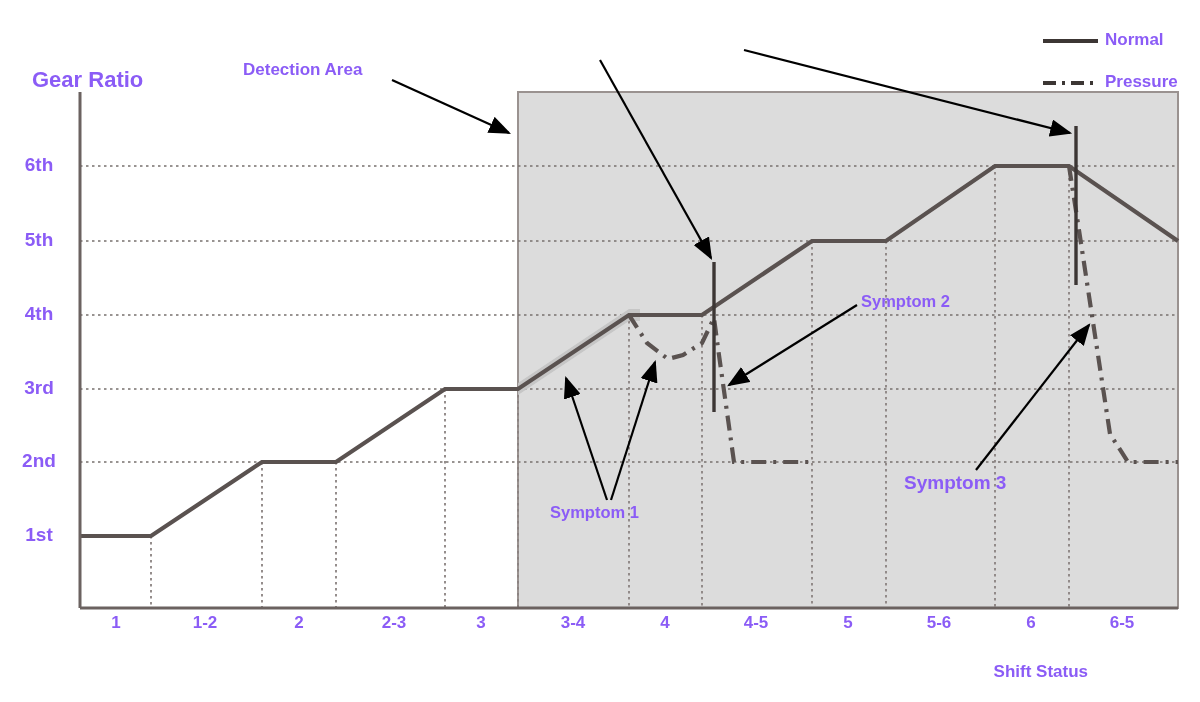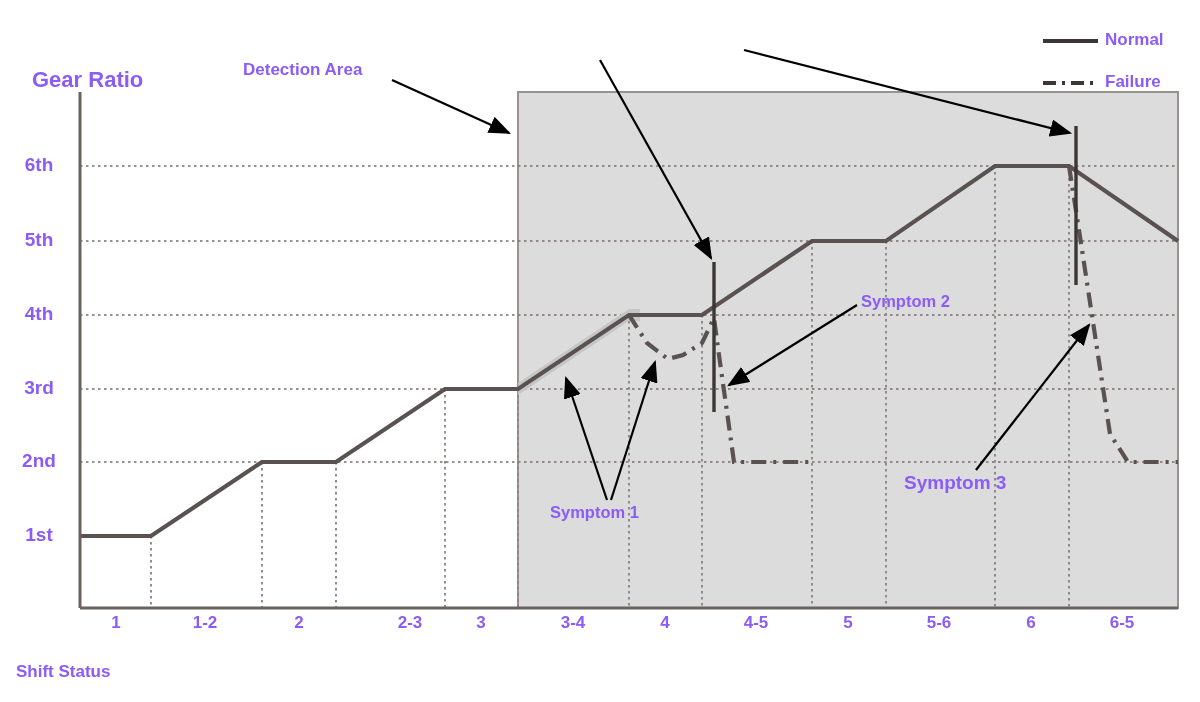--- a/index.html
+++ b/index.html
@@ -25,21 +25,21 @@
     position: absolute;
     font-family: "Liberation Sans", sans-serif;
     font-weight: bold;
     color: #8b5cf6;
     white-space: pre;
     line-height: 1.12;
   }
   .y-axis-title { font-size: 22px; left: 32px; top: 68px; }
   .y-tick { font-size: 19px; text-align: center; width: 62px; }
   .x-tick { font-size: 17px; text-align: center; width: 80px; }
-  .x-axis-title { font-size: 17px; left: 16px; top: 662px; width: 1088px; text-align: left; }
+  .x-axis-title { font-size: 17px; left: 0; top: 662px; width: 1088px; text-align: right; }
   .ann { font-size: 16px; }
   .ann-detection { left: 243px; top: 60px; font-size: 17px; }
   .ann-tfp { left: 516px; top: 16px; font-size: 16.5px; }
   .ann-s1 { left: 550px; top: 503px; font-size: 16.5px; }
   .ann-s2 { left: 861px; top: 292px; font-size: 16.5px; }
   .ann-s3 { left: 904px; top: 472px; font-size: 19px; }
   .legend-label { font-size: 17px; }
   .legend-normal { left: 1105px; top: 30px; }
   .legend-failure { left: 1105px; top: 72px; }
 </style>
@@ -114,35 +114,35 @@
   <div class="lbl y-tick" style="left:8px; top:154px;">6th</div>
   <div class="lbl y-tick" style="left:8px; top:229px;">5th</div>
   <div class="lbl y-tick" style="left:8px; top:303px;">4th</div>
   <div class="lbl y-tick" style="left:8px; top:377px;">3rd</div>
   <div class="lbl y-tick" style="left:8px; top:450px;">2nd</div>
   <div class="lbl y-tick" style="left:8px; top:524px;">1st</div>
 
   <div class="lbl x-tick" style="left:76px; top:613px;">1</div>
   <div class="lbl x-tick" style="left:165px; top:613px;">1-2</div>
   <div class="lbl x-tick" style="left:259px; top:613px;">2</div>
-  <div class="lbl x-tick" style="left:370px; top:613px;">2-3</div>
+  <div class="lbl x-tick" style="left:354px; top:613px;">2-3</div>
   <div class="lbl x-tick" style="left:441px; top:613px;">3</div>
   <div class="lbl x-tick" style="left:533px; top:613px;">3-4</div>
   <div class="lbl x-tick" style="left:625px; top:613px;">4</div>
   <div class="lbl x-tick" style="left:716px; top:613px;">4-5</div>
   <div class="lbl x-tick" style="left:808px; top:613px;">5</div>
   <div class="lbl x-tick" style="left:899px; top:613px;">5-6</div>
   <div class="lbl x-tick" style="left:991px; top:613px;">6</div>
   <div class="lbl x-tick" style="left:1082px; top:613px;">6-5</div>
 
   <div class="lbl x-axis-title">Shift Status</div>
 
   <div class="lbl ann ann-detection">Detection Area</div>
 
 
   <div class="lbl ann ann-s1">Symptom 1</div>
   <div class="lbl ann ann-s2">Symptom 2</div>
   <div class="lbl ann ann-s3">Symptom 3</div>
 
   <div class="lbl legend-label legend-normal">Normal</div>
-  <div class="lbl legend-label legend-failure">Failure</div>
+  <div class="lbl legend-label legend-failure">Pressure</div>
 
 </div>
 
 </body></html>

